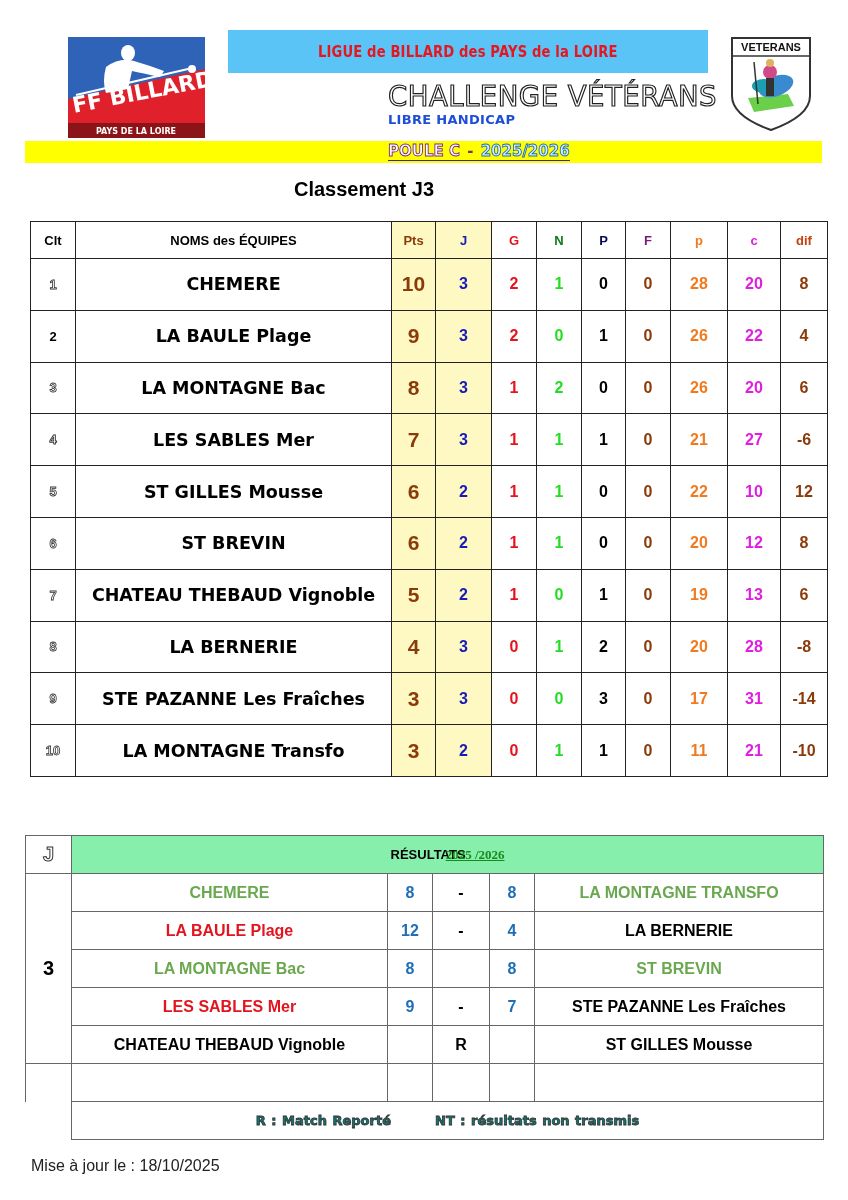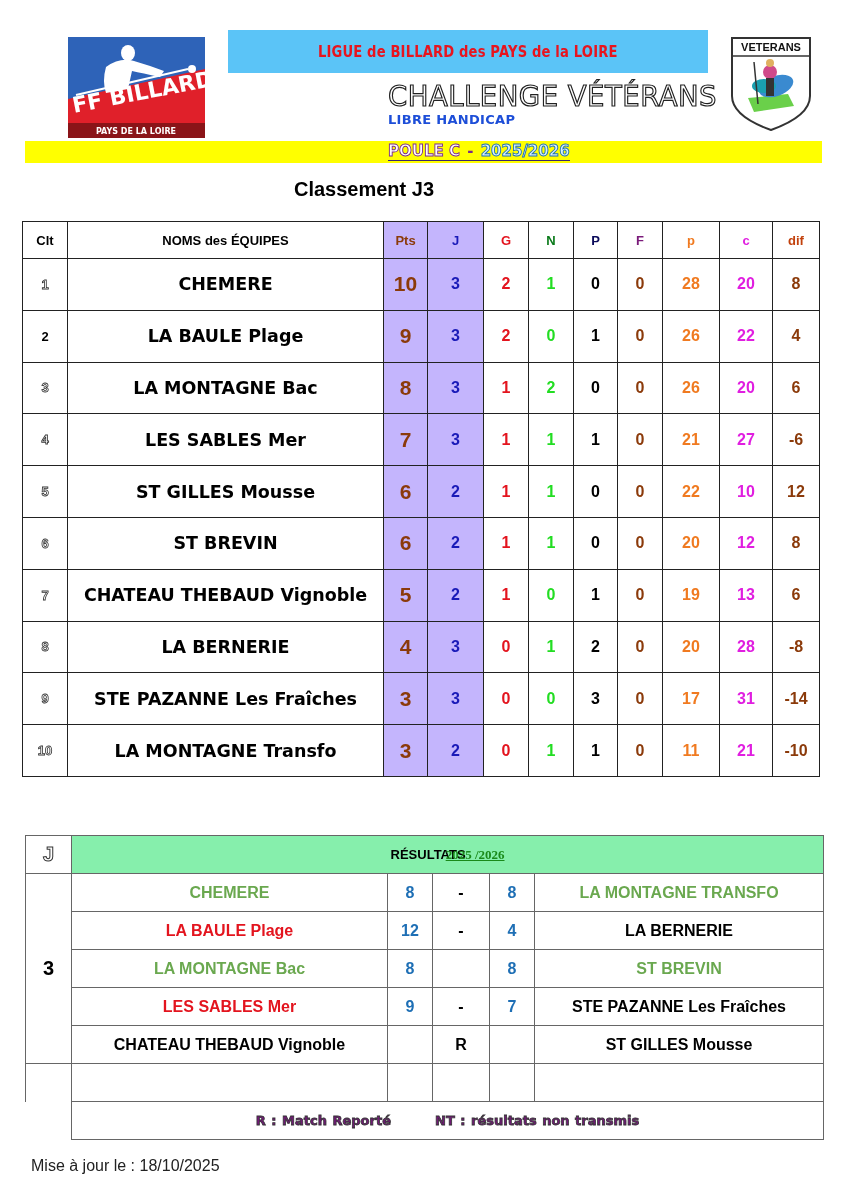--- a/index.html
+++ b/index.html
@@ -62,39 +62,39 @@
 
   .classement-title {
     position: absolute; left: 0; top: 178px; width: 680px;
     text-align: center; font-size: 20px; font-weight: bold;
     font-family: "Liberation Sans", sans-serif;
     padding-left: 48px;
   }
 
   
   table.standings {
-    position: absolute; left: 22px; top: 221px;
+    position: absolute; left: 30px; top: 221px;
     border-collapse: collapse; table-layout: fixed;
     width: 797px;
   }
   table.standings th, table.standings td {
     border: 1.5px solid #222;
     text-align: center; vertical-align: middle;
     font-family: "Liberation Sans", sans-serif;
     font-weight: bold;
   }
   table.standings th { height: 37px; font-size: 13px; }
   table.standings td { height: 51.8px; font-size: 16px; }
   table.standings td.team { font-size: 19px; font-family: "DejaVu Sans", sans-serif; font-size: 17.5px; }
   table.standings td.rank {
     font-size: 13px; color: #fff;
     -webkit-text-stroke: 0.8px #333;
   }
   table.standings td.rank.plain { color: #000; -webkit-text-stroke: 0; }
-  .col-pts, .col-j { background: #c4b5fd; }
+  .col-pts, .col-j { background: #fef9c3; }
   td.col-pts { font-size: 21px !important; color: #8b3a0a; }
   th.col-pts { color: #8b3a0a; }
   th.col-j, td.col-j { color: #1a1ab8; }
   th.col-g, td.col-g { color: #e3141e; }
   th.col-n { color: #0a7a1a; }
   td.col-n { color: #22dd22; }
   th.col-p, td.col-p { color: #000; }
   th.col-p { color: #0a0a5a; }
   th.col-f { color: #7a1a7a; }
   td.col-f { color: #8b3a0a; }
@@ -131,21 +131,21 @@
   td.round-num { font-size: 20px !important; color: #000; }
   td.home, td.away { font-size: 16px; }
   td.score { font-size: 18px; color: #1e6fb5; }
   td.sep { font-size: 18px; color: #000; }
   .c-green { color: #6aa84f; }
   .c-red { color: #e3141e; }
   .c-black { color: #000; }
   td.empty-left { border-left: 1.5px solid #666; border-bottom: none !important; }
   td.legend {
     height: 38px !important; font-size: 13px !important;
-    color: #701a75; -webkit-text-stroke: 0.8px #333;
+    color: #0f766e; -webkit-text-stroke: 0.8px #333;
     font-family: "DejaVu Sans", sans-serif !important;
     word-spacing: 1px;
   }
   td.no-border { border: none !important; }
   td.legend .gap { display: inline-block; width: 44px; }
 
   .updated {
     position: absolute; left: 31px; top: 1157px;
     font-size: 16px; color: #222; font-family: "Liberation Sans", sans-serif;
   }

